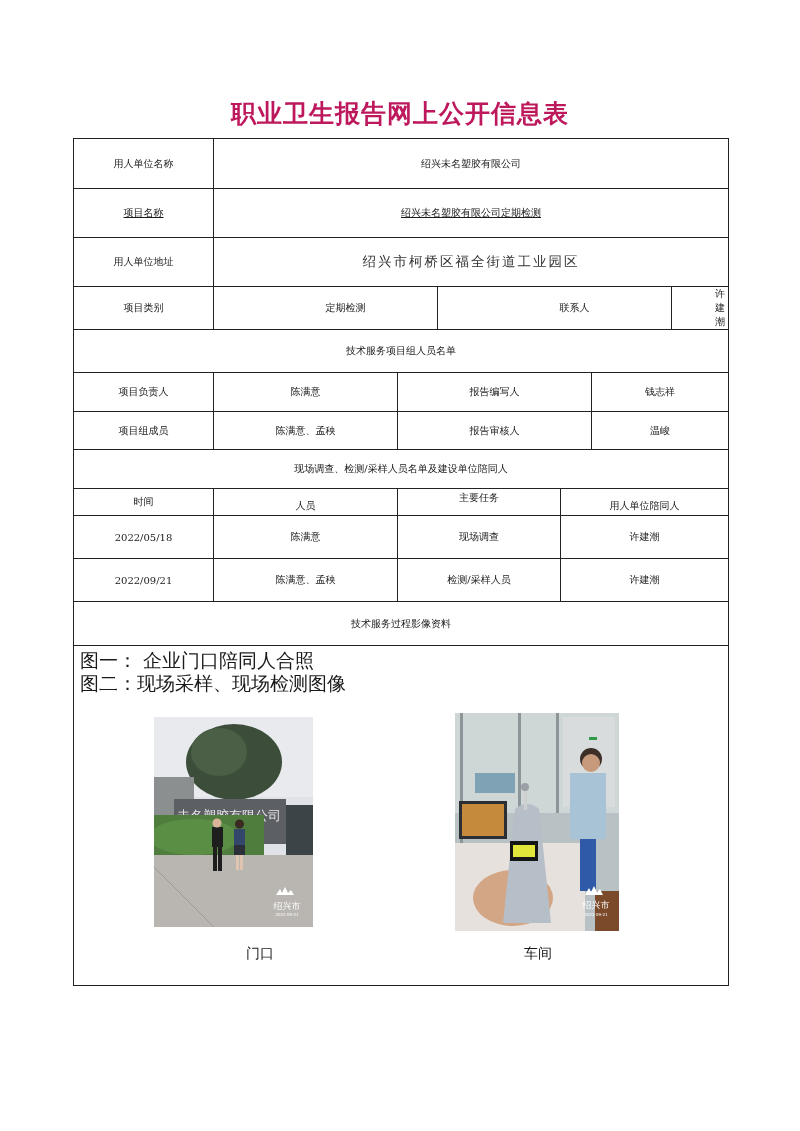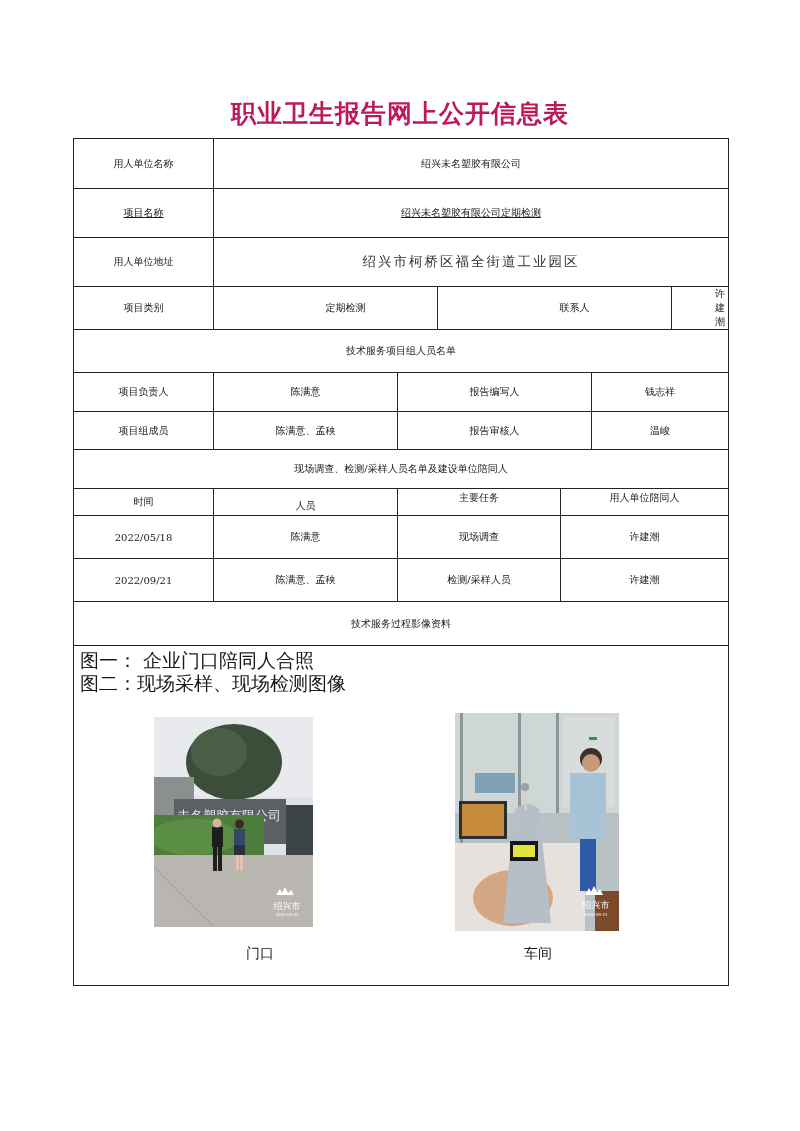--- a/index.html
+++ b/index.html
@@ -65,21 +65,21 @@
   </div>
 
   <div class="row" style="top:311px;height:39px;">
     <div class="cell" style="flex:1;">现场调查、检测/采样人员名单及建设单位陪同人</div>
   </div>
 
   <div class="row" style="top:350px;height:27px;">
     <div class="cell" style="width:140px;">时间</div>
     <div class="cell hdr-bot" style="width:184px;">人员</div>
     <div class="cell hdr-top" style="width:163px;">主要任务</div>
-    <div class="cell hdr-top" style="flex:1;">用人单位陪同人</div>
+    <div class="cell hdr-top" style="flex:1;margin-top:8px;">用人单位陪同人</div>
   </div>
 
   <div class="row" style="top:377px;height:43px;">
     <div class="cell" style="width:140px;">2022/05/18</div>
     <div class="cell" style="width:184px;">陈满意</div>
     <div class="cell" style="width:163px;">现场调查</div>
     <div class="cell" style="flex:1;">许建潮</div>
   </div>
 
   <div class="row" style="top:420px;height:43px;">

